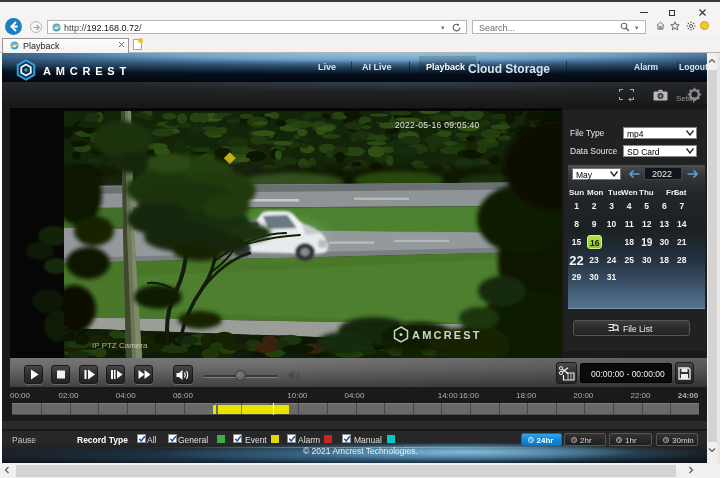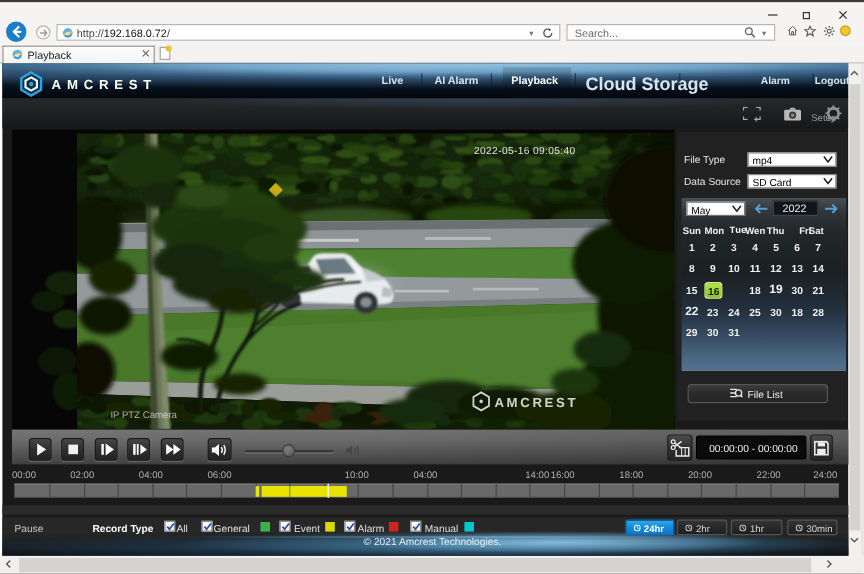--- a/index.html
+++ b/index.html
@@ -94,23 +94,23 @@
 <path d="M12 1.5 L21 6.75 V17.25 L12 22.5 L3 17.25 V6.75 Z" fill="none" stroke="#2e9fe0" stroke-width="2.2"></path>
 <path d="M12 6 L17.2 9 V15 L12 18 L6.8 15 V9 Z" fill="none" stroke="#eef5fa" stroke-width="2"></path>
 <circle cx="12" cy="12" r="2" fill="#2e9fe0"></circle>
 </svg>
 <div class="abs" style="left:43px;top:64.5px;font-size:11px;font-weight:bold;color:#fff;letter-spacing:4.8px;">AMCREST</div>
 
 <div class="abs" style="left:318px;top:62px;font-size:9px;font-weight:bold;color:#d7e4ef;">Live</div>
 <div class="abs" style="left:351px;top:61px;width:1px;height:10px;background:rgba(10,25,40,0.6);"></div>
 <div class="abs" style="left:409px;top:61px;width:1px;height:10px;background:rgba(10,25,40,0.6);"></div>
 <div class="abs" style="left:479px;top:61px;width:1px;height:10px;background:rgba(10,25,40,0.6);"></div>
-<div class="abs" style="left:362px;top:62px;font-size:9px;font-weight:bold;color:#d7e4ef;">AI Alarm</div>
+<div class="abs" style="left:362px;top:62px;font-size:9px;font-weight:bold;color:#d7e4ef;">AI Live</div>
 <div class="abs" style="left:426px;top:62px;font-size:9px;font-weight:bold;color:#ffffff;">Playback</div>
-<div class="abs" style="left:488px;top:62px;font-size:15px;font-weight:bold;color:#d7e4ef;">Cloud Storage</div>
+<div class="abs" style="left:468px;top:62px;font-size:12px;font-weight:bold;color:#d7e4ef;">Cloud Storage</div>
 <div class="abs" style="left:566px;top:61px;width:1px;height:10px;background:rgba(10,25,40,0.6);"></div>
 <div class="abs" style="left:634px;top:62px;font-size:8.5px;font-weight:bold;color:#d7e4ef;">Alarm</div>
 <div class="abs" style="left:677px;top:61px;width:1px;height:10px;background:rgba(10,25,40,0.5);"></div>
 <div class="abs" style="left:679px;top:62px;font-size:8.5px;font-weight:bold;color:#d7e4ef;">Logout</div>
 
 <div class="abs" style="left:2px;top:81.5px;width:705px;height:25px;background:radial-gradient(ellipse 280px 10px at 390px 0px, rgba(70,110,145,0.35) 0%, rgba(40,70,100,0) 100%),linear-gradient(180deg,#26282b 0%,#202224 35%,#1a1b1d 80%,#161718 100%);"></div>
 <svg class="abs" style="left:619px;top:89px;" width="15" height="13" viewBox="0 0 15 13">
 <path d="M0.5 3 V0.5 H4" stroke="#a8a8a8" stroke-width="1.2" fill="none"></path>
     <path d="M11 0.5 H14.5 V3" stroke="#a8a8a8" stroke-width="1.2" fill="none"></path>
     <path d="M14.5 8 V10.5 H11" stroke="#a8a8a8" stroke-width="1.2" fill="none"></path>
@@ -898,21 +898,21 @@
     <div style="position:absolute;left:78.7px;top:24px;transform:translate(-50%,-50%);font-size:8.5px;font-weight:bold;color:#f2f2f2;">12</div>
     <div style="position:absolute;left:96.3px;top:24px;transform:translate(-50%,-50%);font-size:8.5px;font-weight:bold;color:#f2f2f2;">13</div>
     <div style="position:absolute;left:113.8px;top:24px;transform:translate(-50%,-50%);font-size:8.5px;font-weight:bold;color:#f2f2f2;">14</div>
     <div style="position:absolute;left:8.5px;top:42px;transform:translate(-50%,-50%);font-size:8.5px;font-weight:bold;color:#f2f2f2;">15</div>
     <div style="position:absolute;left:26px;top:42px;transform:translate(-50%,-50%);font-size:8.5px;font-weight:bold;color:transparent;">16</div>
     <div style="position:absolute;left:28px;top:42px;transform:translate(-50%,-50%);font-size:8.5px;font-weight:normal;color:#f2f2f2;">17</div>
     <div style="position:absolute;left:61.2px;top:42px;transform:translate(-50%,-50%);font-size:8.5px;font-weight:bold;color:#f2f2f2;">18</div>
     <div style="position:absolute;left:78.7px;top:42px;transform:translate(-50%,-50%);font-size:10px;font-weight:bold;color:#f2f2f2;">19</div>
     <div style="position:absolute;left:96.3px;top:42px;transform:translate(-50%,-50%);font-size:8.5px;font-weight:bold;color:#f2f2f2;">30</div>
     <div style="position:absolute;left:113.8px;top:42px;transform:translate(-50%,-50%);font-size:8.5px;font-weight:bold;color:#f2f2f2;">21</div>
-    <div style="position:absolute;left:8.5px;top:59.7px;transform:translate(-50%,-50%);font-size:10px;font-weight:bold;color:#f2f2f2;">22</div>
+    <div style="position:absolute;left:8.5px;top:59.7px;transform:translate(-50%,-50%);font-size:13px;font-weight:bold;color:#f2f2f2;">22</div>
     <div style="position:absolute;left:26px;top:59.7px;transform:translate(-50%,-50%);font-size:8.5px;font-weight:bold;color:#f2f2f2;">23</div>
     <div style="position:absolute;left:43.6px;top:59.7px;transform:translate(-50%,-50%);font-size:8.5px;font-weight:bold;color:#f2f2f2;">24</div>
     <div style="position:absolute;left:61.2px;top:59.7px;transform:translate(-50%,-50%);font-size:8.5px;font-weight:bold;color:#f2f2f2;">25</div>
     <div style="position:absolute;left:78.7px;top:59.7px;transform:translate(-50%,-50%);font-size:8.5px;font-weight:bold;color:#f2f2f2;">30</div>
     <div style="position:absolute;left:96.3px;top:59.7px;transform:translate(-50%,-50%);font-size:8.5px;font-weight:bold;color:#f2f2f2;">18</div>
     <div style="position:absolute;left:113.8px;top:59.7px;transform:translate(-50%,-50%);font-size:8.5px;font-weight:bold;color:#f2f2f2;">28</div>
     <div style="position:absolute;left:8.5px;top:77px;transform:translate(-50%,-50%);font-size:8.5px;font-weight:bold;color:#f2f2f2;">29</div>
     <div style="position:absolute;left:26px;top:77px;transform:translate(-50%,-50%);font-size:8.5px;font-weight:bold;color:#f2f2f2;">30</div>
     <div style="position:absolute;left:43.6px;top:77px;transform:translate(-50%,-50%);font-size:8.5px;font-weight:bold;color:#f2f2f2;">31</div>
   </div>
@@ -991,21 +991,21 @@
     <div class="abs" style="left:115.7px;top:391px;font-size:8px;color:#b0b0b0;">04:00</div>
     <div class="abs" style="left:172.90000000000003px;top:391px;font-size:8px;color:#b0b0b0;">06:00</div>
     <div class="abs" style="left:230.10000000000002px;top:391px;font-size:8px;color:#b0b0b0;margin-top:44px;">08:00</div>
     <div class="abs" style="left:287.3px;top:391px;font-size:8px;color:#b0b0b0;">10:00</div>
     <div class="abs" style="left:344.50000000000006px;top:391px;font-size:8px;color:#b0b0b0;">04:00</div>
     <div class="abs" style="left:401.70000000000005px;top:391px;font-size:8px;color:#b0b0b0;margin-left:36px;">14:00</div>
     <div class="abs" style="left:458.90000000000003px;top:391px;font-size:8px;color:#b0b0b0;">16:00</div>
     <div class="abs" style="left:516.1px;top:391px;font-size:8px;color:#b0b0b0;">18:00</div>
     <div class="abs" style="left:573.3px;top:391px;font-size:8px;color:#b0b0b0;">20:00</div>
     <div class="abs" style="left:630.5px;top:391px;font-size:8px;color:#b0b0b0;">22:00</div>
-    <div class="abs" style="left:677.7px;top:391px;font-size:8px;color:#b0b0b0;">24:00</div>
+    <div class="abs" style="left:677.7px;top:391px;font-size:8px;color:#b0b0b0;font-weight:bold;">24:00</div>
     <div class="abs" style="left:12px;top:403px;width:687px;height:12px;background:#696969;border-top:1px solid #7d7d7d;border-bottom:1px solid #4a4a4a;"></div>
     <div class="abs" style="left:40.900000000000006px;top:403px;width:1px;height:12px;background:#474747;"></div>
     <div class="abs" style="left:69.5px;top:403px;width:1px;height:12px;background:#474747;"></div>
     <div class="abs" style="left:98.10000000000001px;top:403px;width:1px;height:12px;background:#474747;"></div>
     <div class="abs" style="left:126.7px;top:403px;width:1px;height:12px;background:#474747;"></div>
     <div class="abs" style="left:155.3px;top:403px;width:1px;height:12px;background:#474747;"></div>
     <div class="abs" style="left:183.90000000000003px;top:403px;width:1px;height:12px;background:#474747;"></div>
     <div class="abs" style="left:212.50000000000003px;top:403px;width:1px;height:12px;background:#474747;"></div>
     <div class="abs" style="left:241.10000000000002px;top:403px;width:1px;height:12px;background:#474747;"></div>
     <div class="abs" style="left:269.70000000000005px;top:403px;width:1px;height:12px;background:#474747;"></div>

